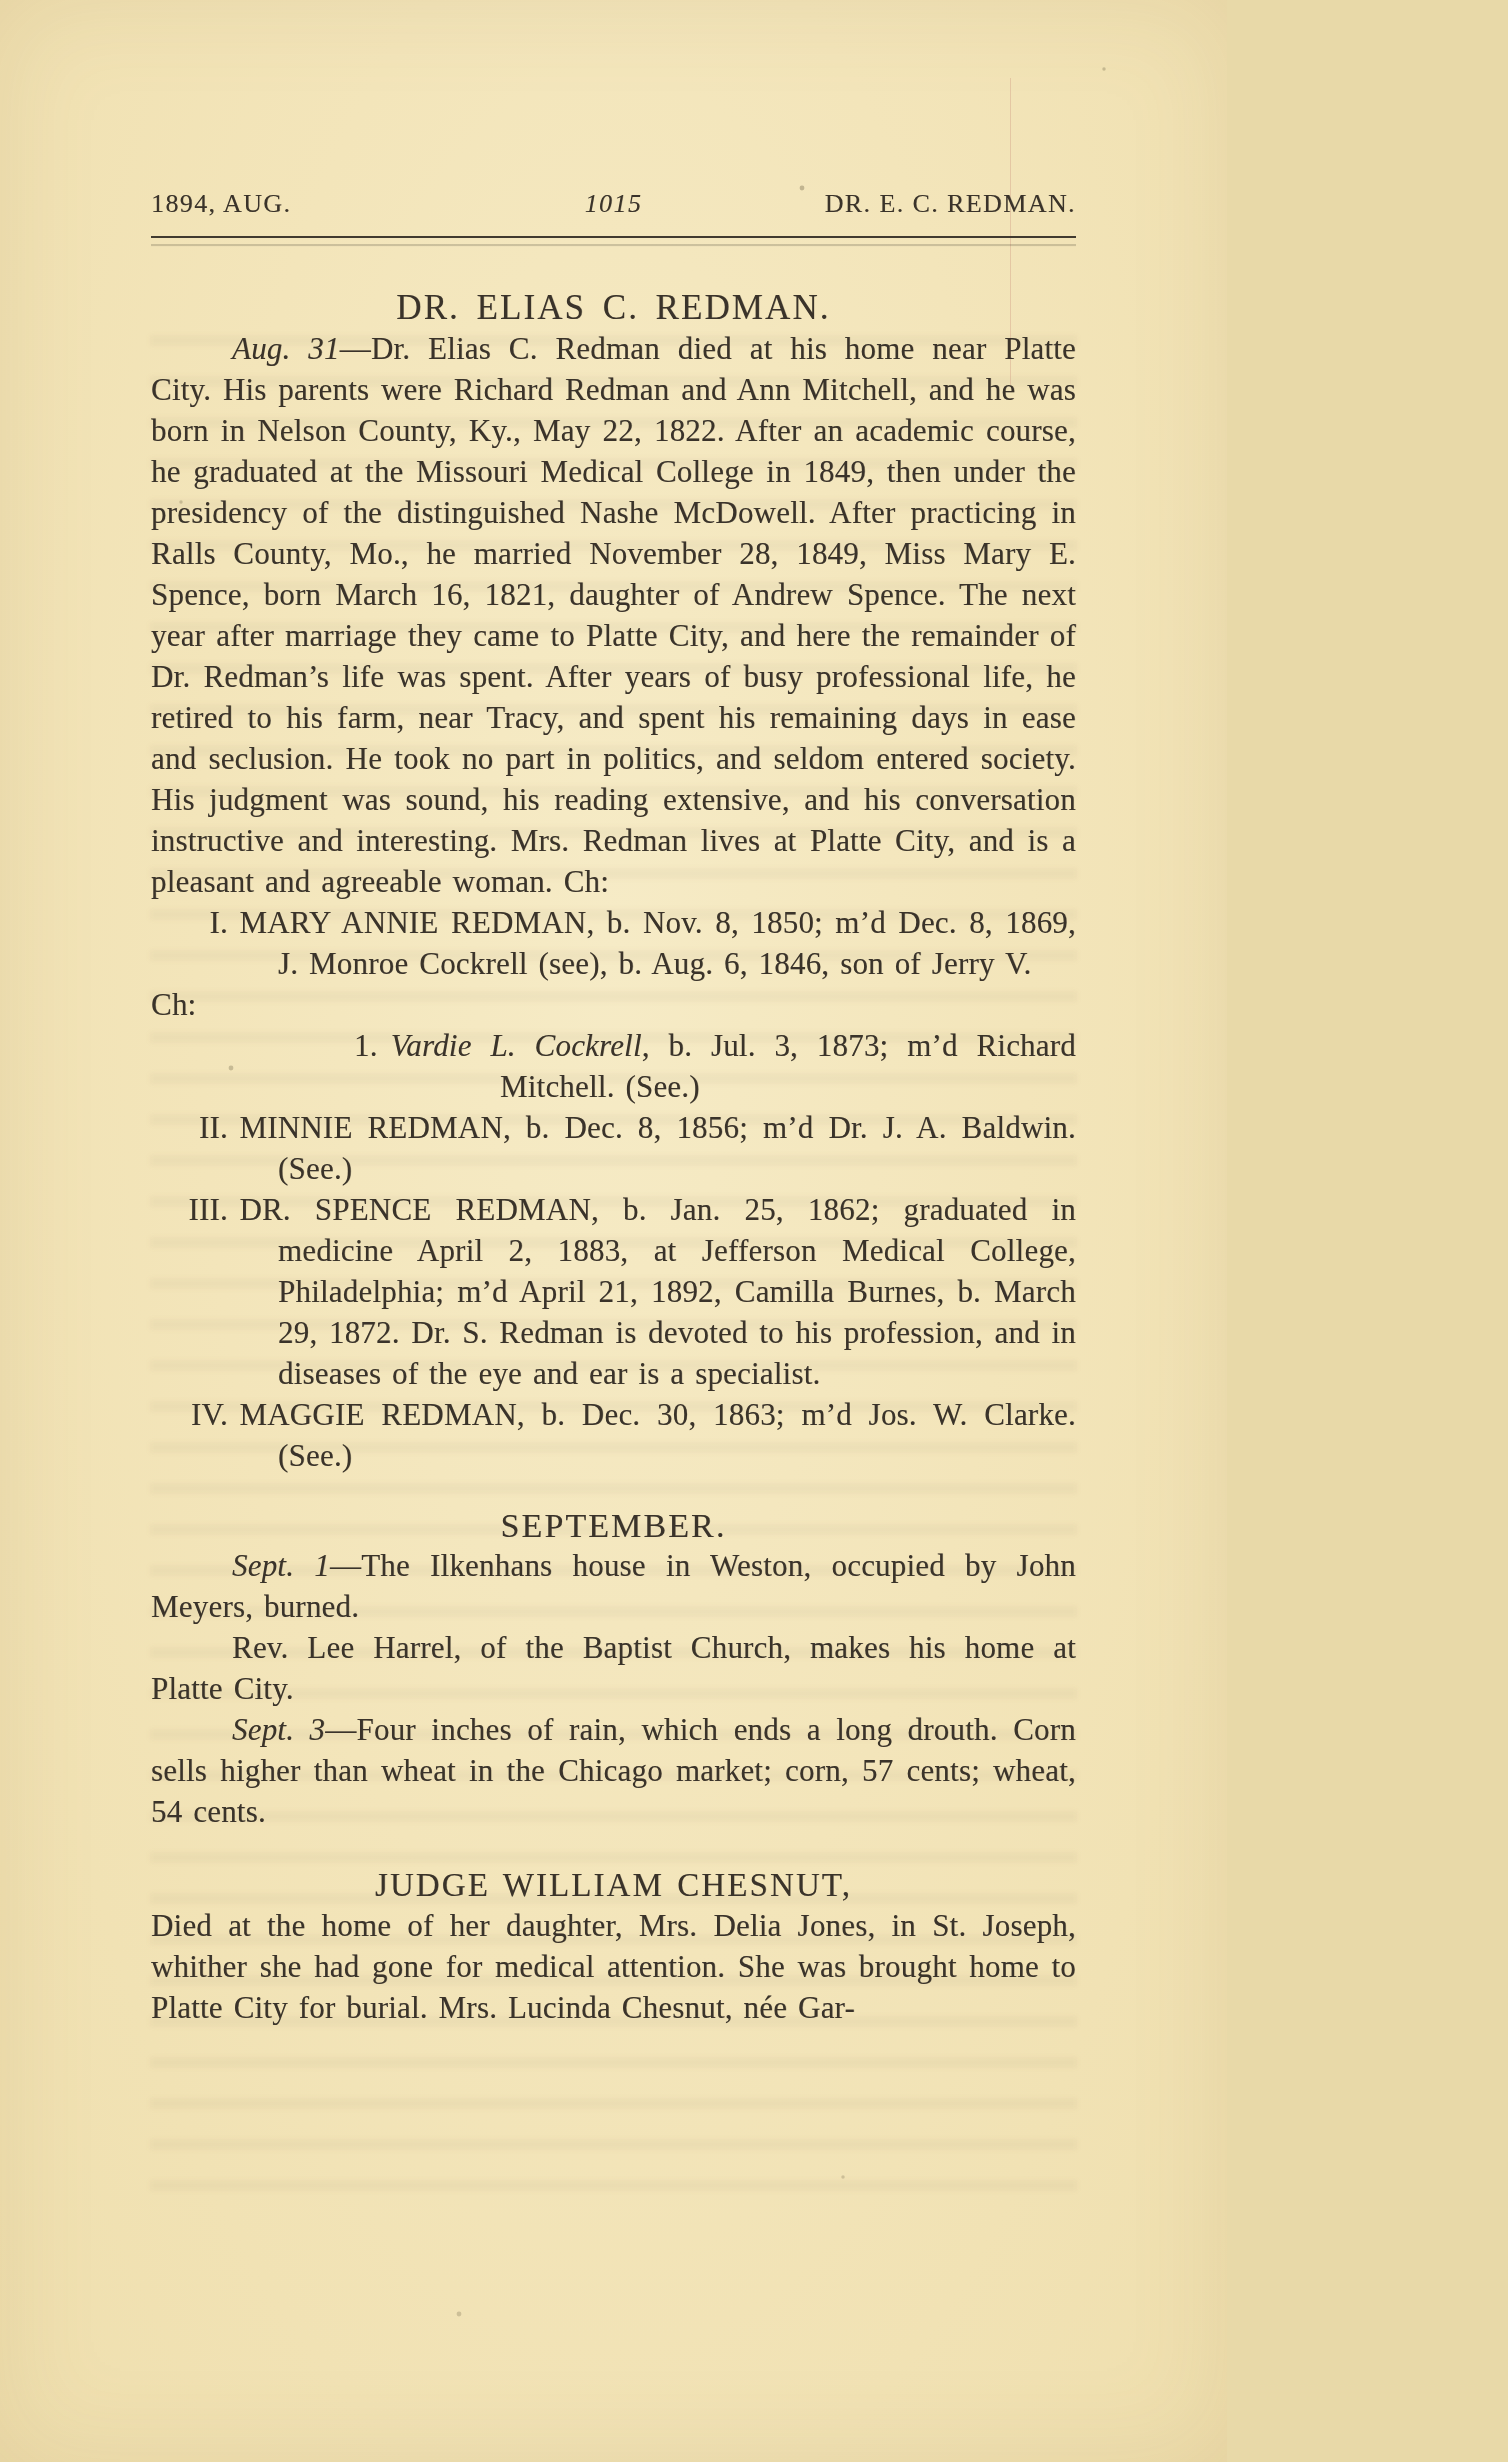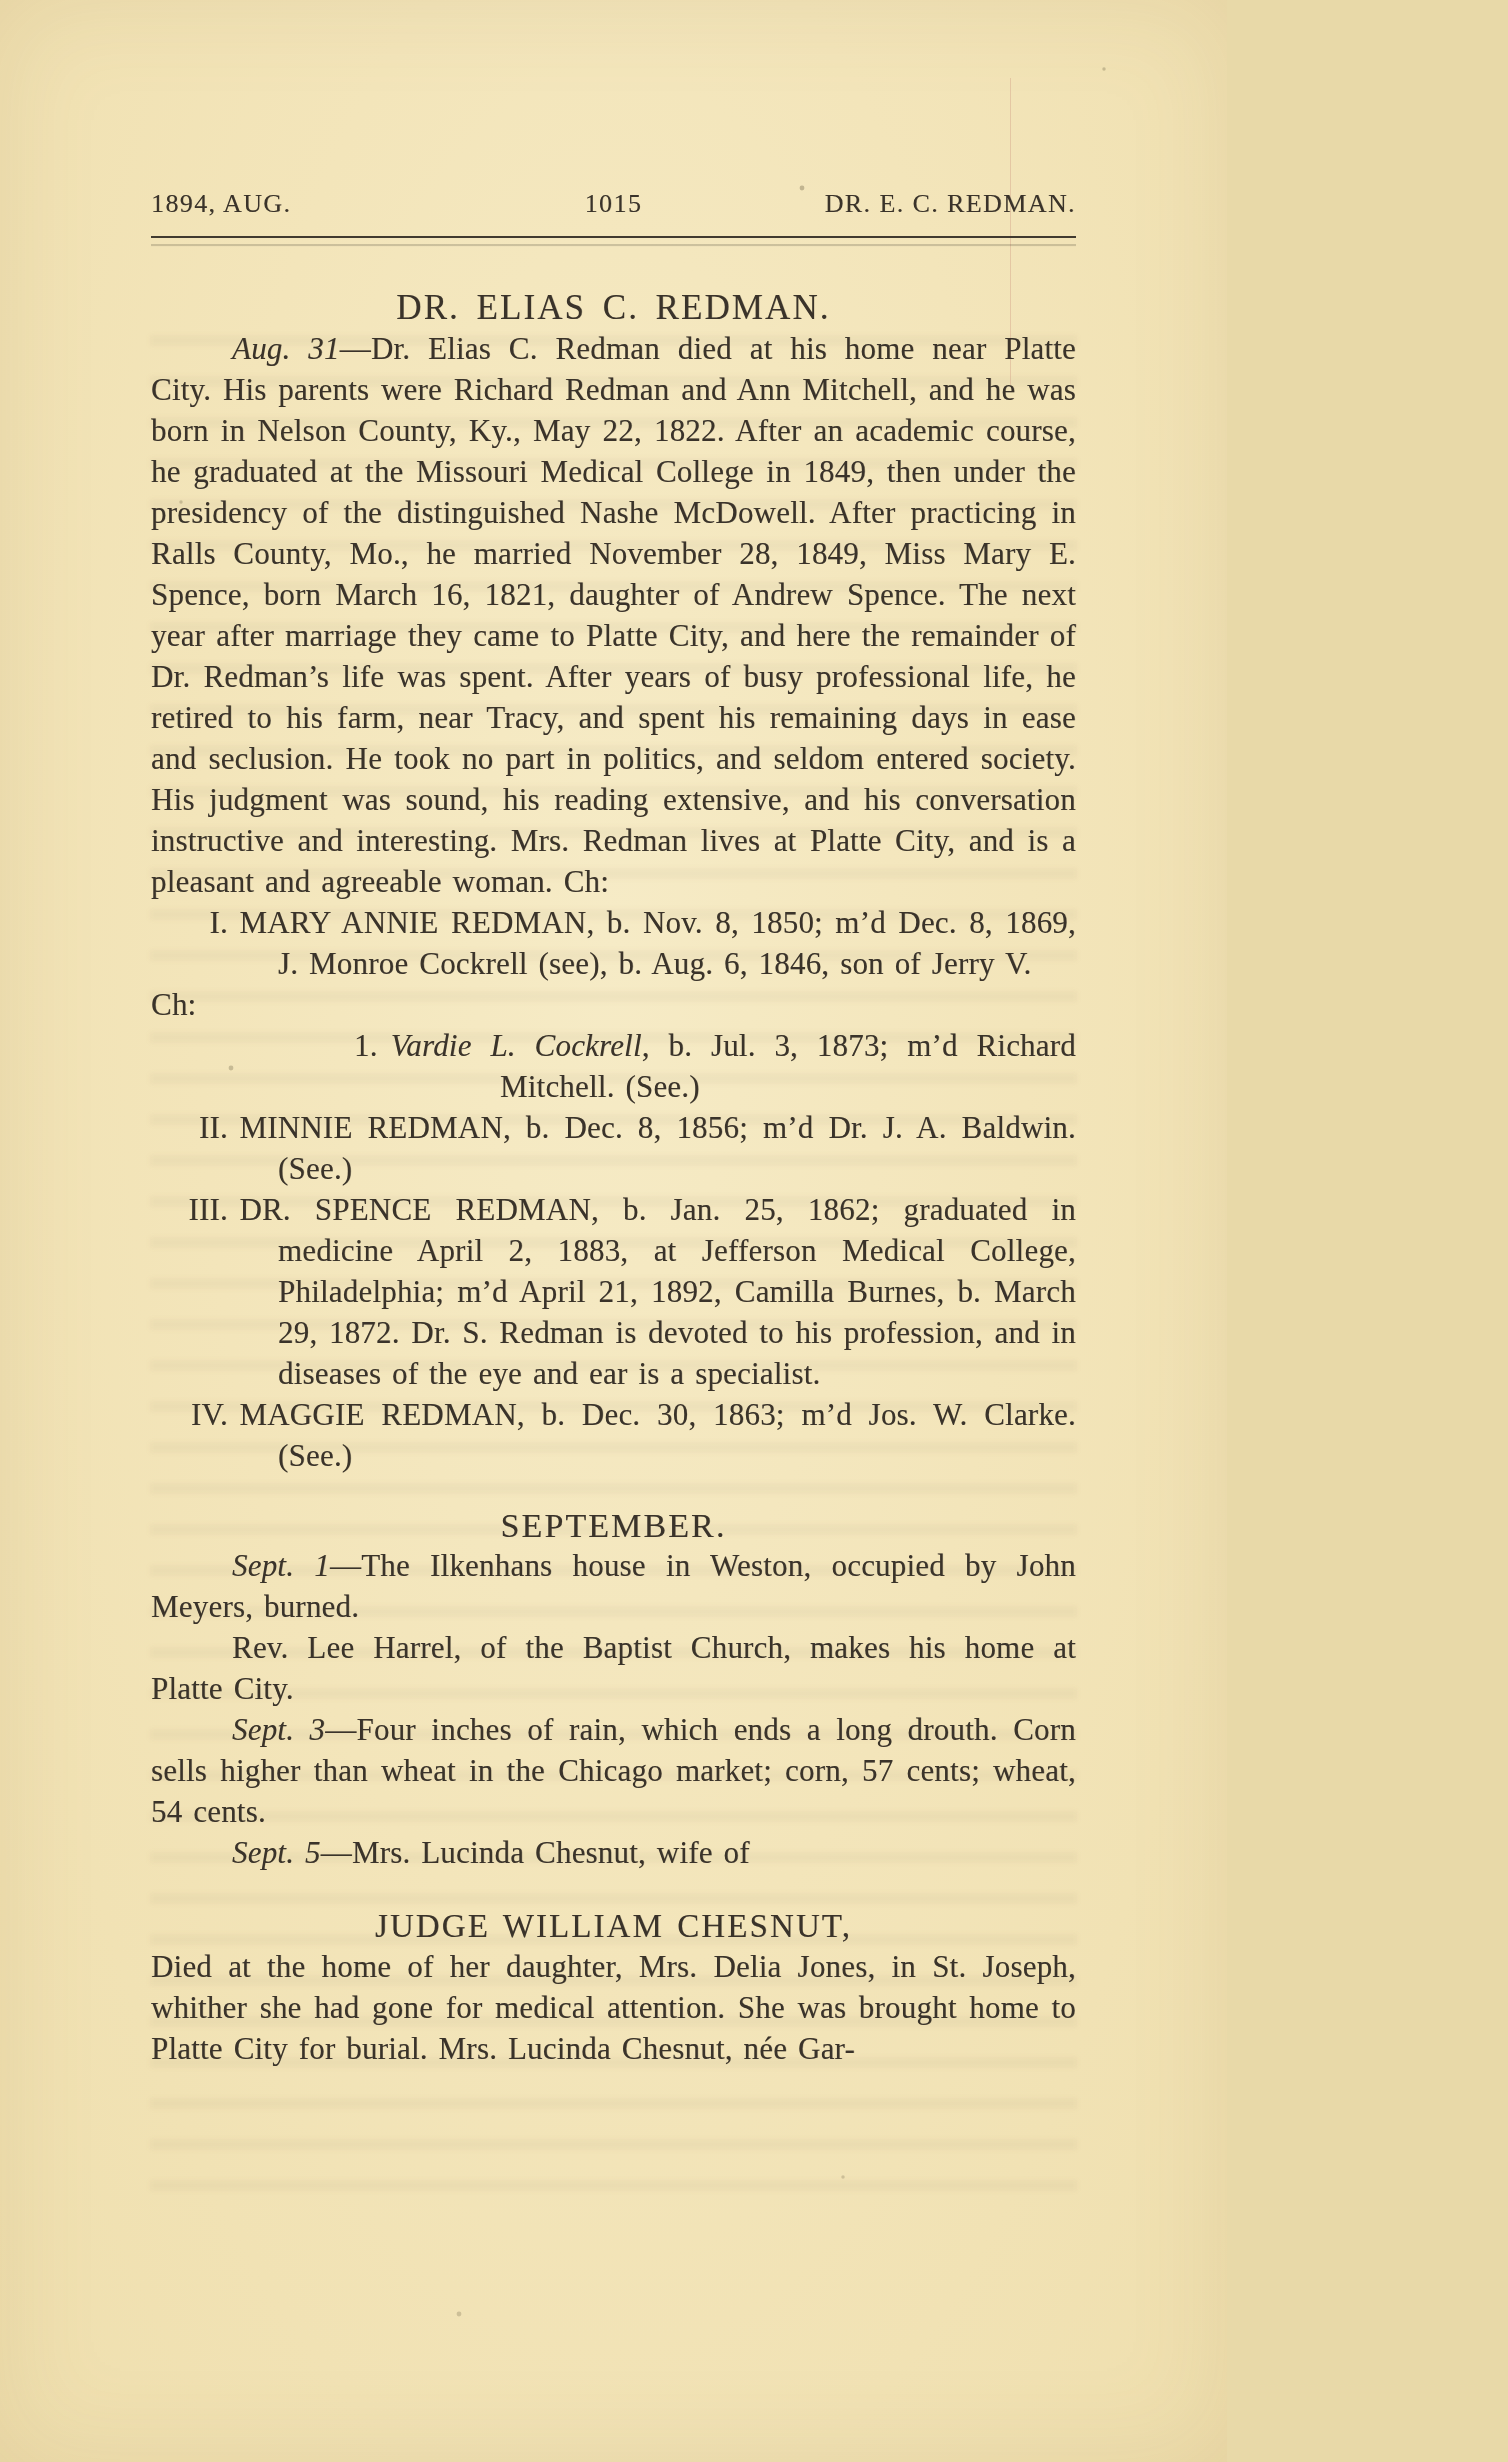--- a/index.html
+++ b/index.html
@@ -36,21 +36,21 @@
   .content{
     position:relative;
     padding:189px 151px 0 151px;
     text-shadow:0.4px 0.4px 0.5px rgba(58,51,42,0.35);
   }
   .running-header{
     display:flex;align-items:baseline;
     font-size:26px;line-height:30px;letter-spacing:1.4px;
   }
   .rh-left{flex:1;text-align:left;}
-  .rh-center{flex:0 0 auto;text-align:right;}
+  .rh-center{flex:0 0 auto;text-align:right;font-style:italic;}
   .rh-right{flex:1;text-align:right;}
   .rule{
     margin-top:17px;height:5.7px;
     border-top:2.9px solid #413a2f;
     box-shadow:0 2.1px 0 rgba(65,58,47,0.22);
   }
   .title{
     margin:44px 0 0;font-weight:normal;text-align:center;
     font-size:35px;line-height:40px;letter-spacing:2.1px;word-spacing:5.7px;
   }
@@ -124,21 +124,20 @@
       </div>
 
       <h2 class="month-heading">SEPTEMBER.</h2>
 
       <p class="para indent sept-para sept-first"><span class="lead">Sept. 1</span><span>—The Ilkenhans house in Weston, occupied by John Meyers, burned.</span></p>
 
       <p class="para indent sept-para"><span>Rev. Lee Harrel, of the Baptist Church, makes his home at Platte City.</span></p>
 
       <p class="para indent sept-para"><span class="lead">Sept. 3</span><span>—Four inches of rain, which ends a long drouth. Corn sells higher than wheat in the Chicago market; corn, 57 cents; wheat, 54 cents.</span></p>
 
-      <p class="para indent sept-para"><span class="lead">Sept. 5</span><span>—Mrs. Lucinda Chesnut, wife of</span></p>
 
       <h2 class="judge-heading">JUDGE WILLIAM CHESNUT,</h2>
 
       <p class="para closing">Died at the home of her daughter, Mrs. Delia Jones, in St. Joseph, whither she had gone for medical attention.  She was brought home to Platte City for burial.  Mrs. Lucinda Chesnut, née Gar-</p>
 
     </div>
   </div>
 </div>
 
 

